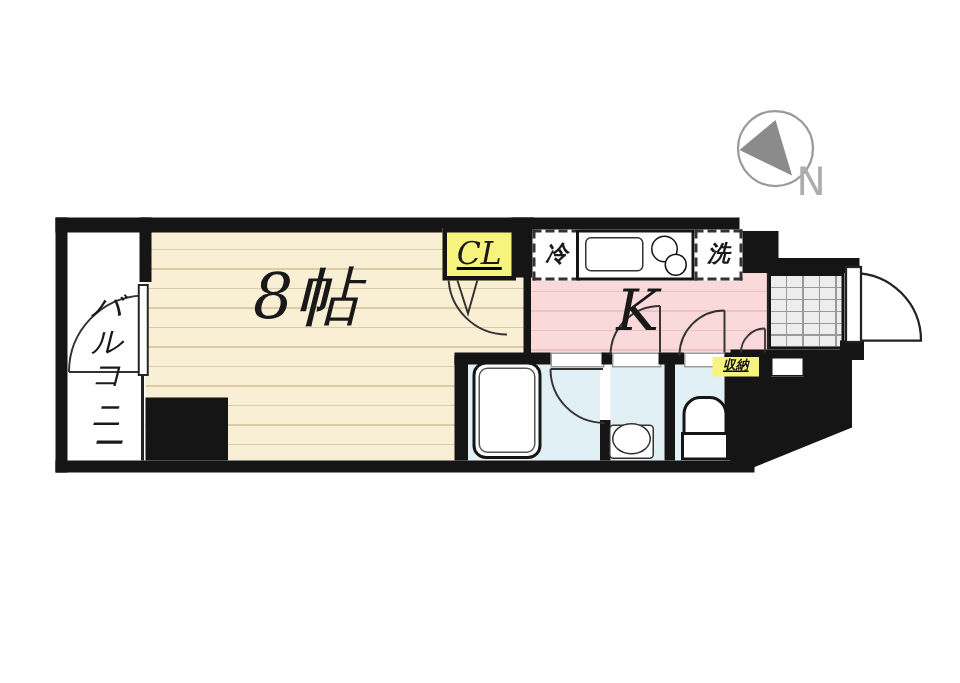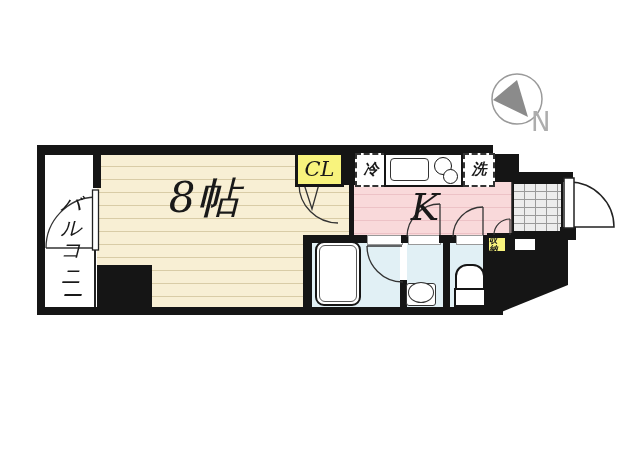--- a/index.html
+++ b/index.html
@@ -16,21 +16,21 @@
   .floor-balcony{background:#ffffff;}
   .floor-entrance{background:#ededed;border:2px solid #151515;
     background-image:
       repeating-linear-gradient(0deg,rgba(0,0,0,0) 0 7px,#9a9a9a 7px 8px),
       repeating-linear-gradient(90deg,rgba(0,0,0,0) 0 10px,#9a9a9a 10px 11px);}
   .threshold{position:absolute;background:#fff;border:1px solid #999;z-index:2;}
   .fixture{position:absolute;background:#fff;border:2px solid #151515;z-index:5;}
   .dashedbox{position:absolute;background:#fff;border:2px dashed #333;z-index:5;
     display:flex;align-items:center;justify-content:center;}
   .yellowbox{position:absolute;background:#f8f37d;border:2px solid #151515;z-index:6;
-    display:flex;align-items:center;justify-content:center;}
+    display:flex;align-items:center;justify-content:center;text-decoration:underline;}
   .lbl{position:absolute;z-index:7;color:#191919;font-style:italic;line-height:1.05;}
   svg.overlay{position:absolute;left:0;top:0;z-index:4;}
   .kanji-sm{font-size:15px;font-weight:700;}
 </style>
 </head>
 <body>
 
 <div id="canvas">
 
   <div class="floor floor-balcony abs" style="left:45px;top:154px;width:45px;height:153px;"></div>
@@ -126,21 +126,21 @@
   <div class="dashedbox" style="left:463px;top:153px;width:28px;height:30px;">
     <span class="lbl kanji-sm" style="position:static;">洗</span>
   </div>
   <div class="fixture" style="left:315px;top:241px;width:42px;height:61px;border-radius:9px;">
     <div style="position:absolute;left:2px;top:2px;right:2px;bottom:2px;border:1px solid #555;border-radius:6px;"></div>
   </div>
   <div class="fixture" style="left:406px;top:283px;width:28px;height:21px;border-width:1.5px;border-color:#333;border-radius:3px;"></div>
   <div class="fixture" style="left:408px;top:282px;width:24px;height:19px;border-width:1.5px;border-color:#333;border-radius:50%;"></div>
   <div class="fixture" style="left:455px;top:264px;width:26px;height:28px;border-radius:12px 12px 5px 5px;"></div>
   <div class="fixture" style="left:454px;top:288px;width:28px;height:15px;"></div>
-  <div class="yellowbox" style="left:489px;top:238px;width:16px;height:13px;border:none;">
+  <div class="yellowbox" style="left:475px;top:238px;width:31px;height:13px;border:none;">
     <span class="lbl" style="position:static;font-size:8.5px;font-weight:700;">収納</span>
   </div>
   <div class="fixture" style="left:514px;top:238px;width:20px;height:11px;border-width:1.5px;"></div>
 
   <div class="lbl" style="left:115px;top:176px;width:180px;text-align:center;font-size:42px;letter-spacing:5px;">
     <div style="letter-spacing:2px;font-style:italic;">8帖</div>
   </div>
   <div class="lbl" style="left:52px;top:160px;width:30px;height:146px;font-size:21px;writing-mode:vertical-rl;text-align:center;letter-spacing:2px;">バルコニー</div>
   <div class="lbl" style="left:403px;top:188px;width:44px;text-align:center;font-size:38px;">K</div>
   <div class="lbl" style="left:531px;top:109px;font-size:26px;font-style:normal;color:#adadad;font-family:'DejaVu Sans',sans-serif;">N</div>

